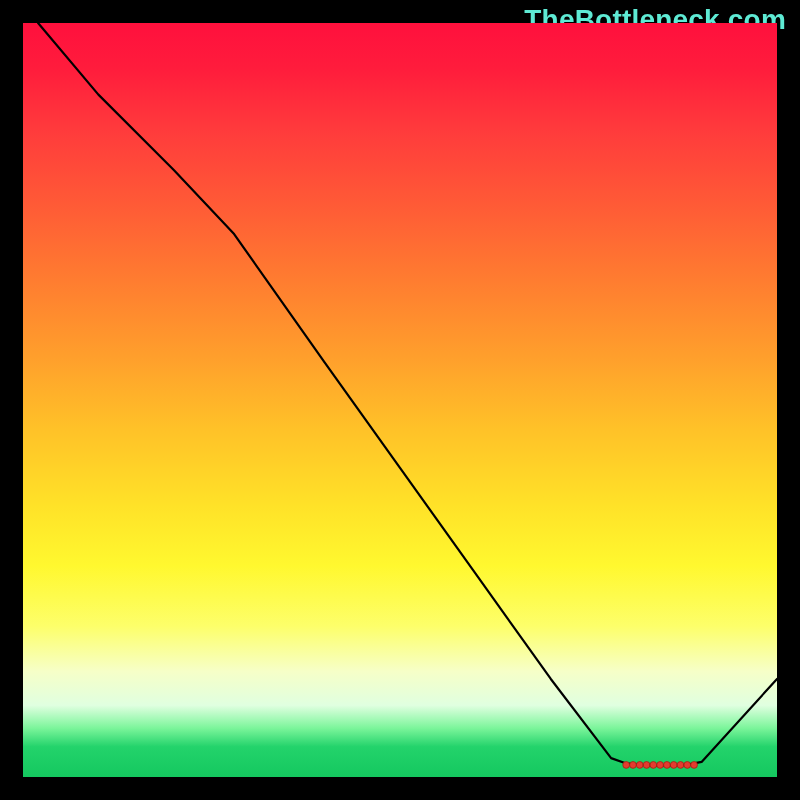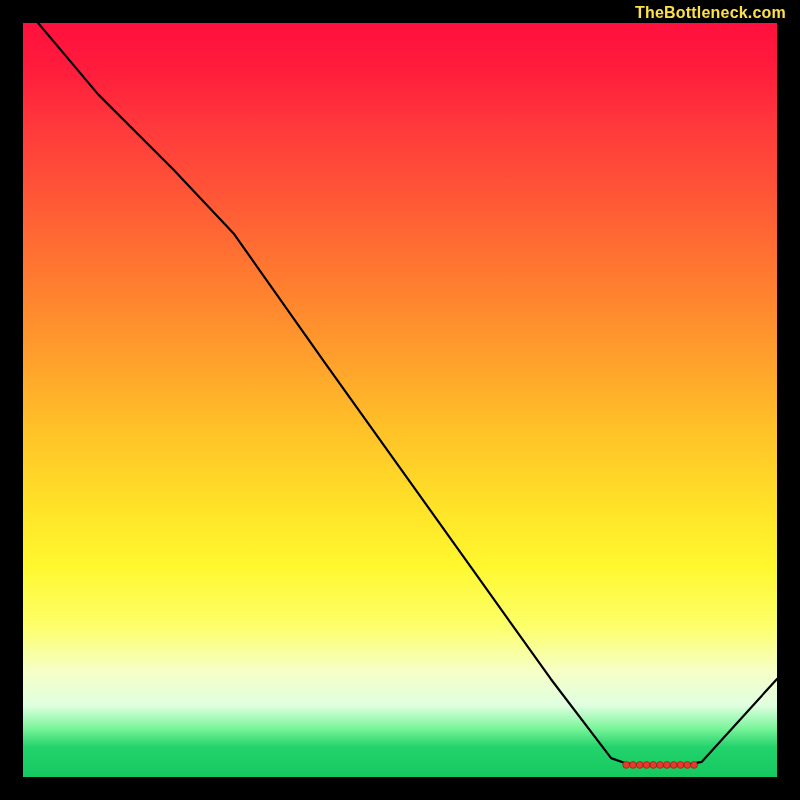--- a/index.html
+++ b/index.html
@@ -8,23 +8,23 @@
     position: relative;
     width: 800px;
     height: 800px;
     background: #000;
   }
   .watermark {
     position: absolute;
     top: 4px;
     right: 14px;
     font-family: Arial, Helvetica, sans-serif;
-    font-size: 16px;
+    font-size: 28px;
     font-weight: 600;
-    color: #fde047;
+    color: #5eead4;
     letter-spacing: 0.2px;
   }
   .plot {
     position: absolute;
     left: 23px;
     top: 23px;
     width: 754px;
     height: 754px;
     background: linear-gradient(to bottom,
       #ff103d 0%,

